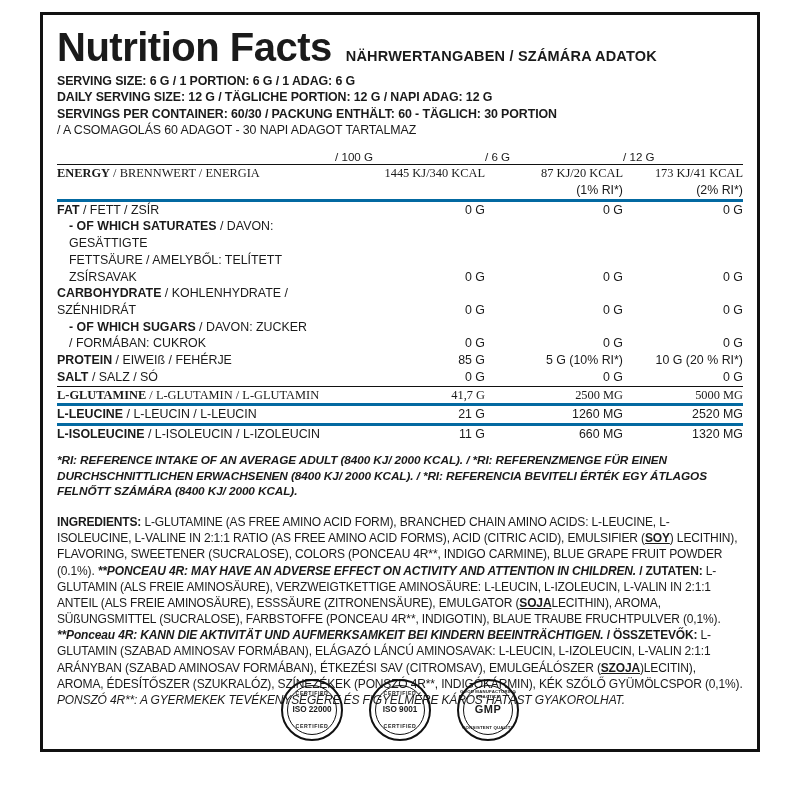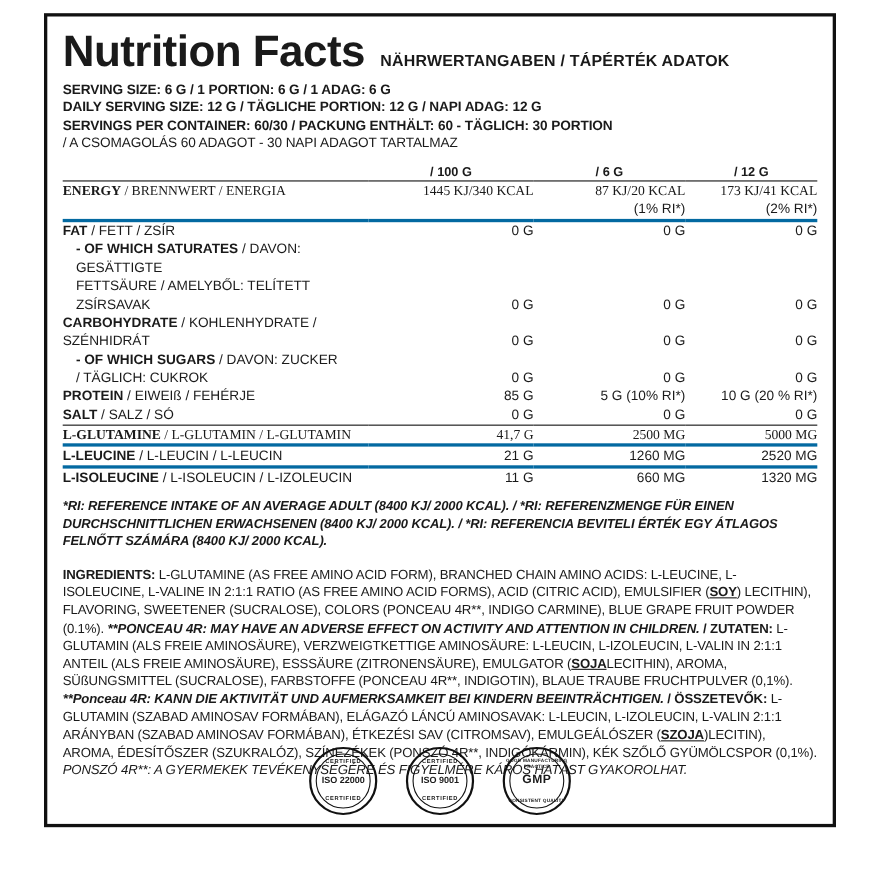--- a/index.html
+++ b/index.html
@@ -43,21 +43,21 @@
   table.nut td{
     padding:0;vertical-align:bottom;
     line-height:1.35;
   }
   td.name{text-align:left;}
   td.v{text-align:right;white-space:nowrap;}
   td.c1{width:150px;}
   td.c2{width:138px;}
   td.c3{width:120px;}
   .hdrcell{
-    font-size:11.6px;font-weight:bold;text-align:center;
+    font-size:11.6px;font-weight:normal;text-align:left;
     padding-bottom:2px;
   }
   .b{font-weight:bold;}
   .n{font-weight:normal;}
   tr.rule td{border-top:1.6px solid #111;font-family:Liberation Serif, serif;}
   tr.rule-thin td{border-top:3px solid #0369a1;}
   .indent{padding-left:12px !important;}
   
   .ri{
     margin-top:10px;
@@ -106,21 +106,21 @@
   .seal.gmp .top{font-size:4.3px;letter-spacing:0.2px;top:8px;}
   .seal.gmp .bot{font-size:4.3px;letter-spacing:0.2px;bottom:9px;}
 </style>
 </head>
 <body>
 
 <div class="panel">
 
   <div class="title-row">
     <div class="title">Nutrition Facts</div>
-    <div class="title-alt">NÄHRWERTANGABEN / TÁPÉRTÉK ADATOK</div>
+    <div class="title-alt">NÄHRWERTANGABEN / SZÁMÁRA ADATOK</div>
   </div>
 
   <div class="serv-block">
     <div>SERVING SIZE: 6 G / 1 PORTION: 6 G / 1 ADAG: 6 G</div>
     <div>DAILY SERVING SIZE: 12 G / TÄGLICHE PORTION: 12 G / NAPI ADAG: 12 G</div>
     <div>SERVINGS PER CONTAINER: 60/30 / PACKUNG ENTHÄLT: 60 - TÄGLICH: 30 PORTION</div>
     <div class="serv-line2">/ A CSOMAGOLÁS 60 ADAGOT - 30 NAPI ADAGOT TARTALMAZ</div>
   </div>
 
   <table class="nut">
@@ -167,21 +167,21 @@
           <td class="v c2">0 G</td>
           <td class="v c3">0 G</td>
         </tr>
         <tr>
           <td class="name indent"><span class="b">- OF WHICH SUGARS</span><span class="n"> / DAVON: ZUCKER</span></td>
           <td class="v c1"></td>
           <td class="v c2"></td>
           <td class="v c3"></td>
         </tr>
         <tr>
-          <td class="name indent"><span class="n">/ TÄGLICH: CUKROK</span></td>
+          <td class="name indent"><span class="n">/ FORMÁBAN: CUKROK</span></td>
           <td class="v c1">0 G</td>
           <td class="v c2">0 G</td>
           <td class="v c3">0 G</td>
         </tr>
         <tr>
           <td class="name"><span class="b">PROTEIN</span><span class="n"> / EIWEIß / FEHÉRJE</span></td>
           <td class="v c1">85 G</td>
           <td class="v c2">5 G (10% RI*)</td>
           <td class="v c3">10 G (20 % RI*)</td>
         </tr>

